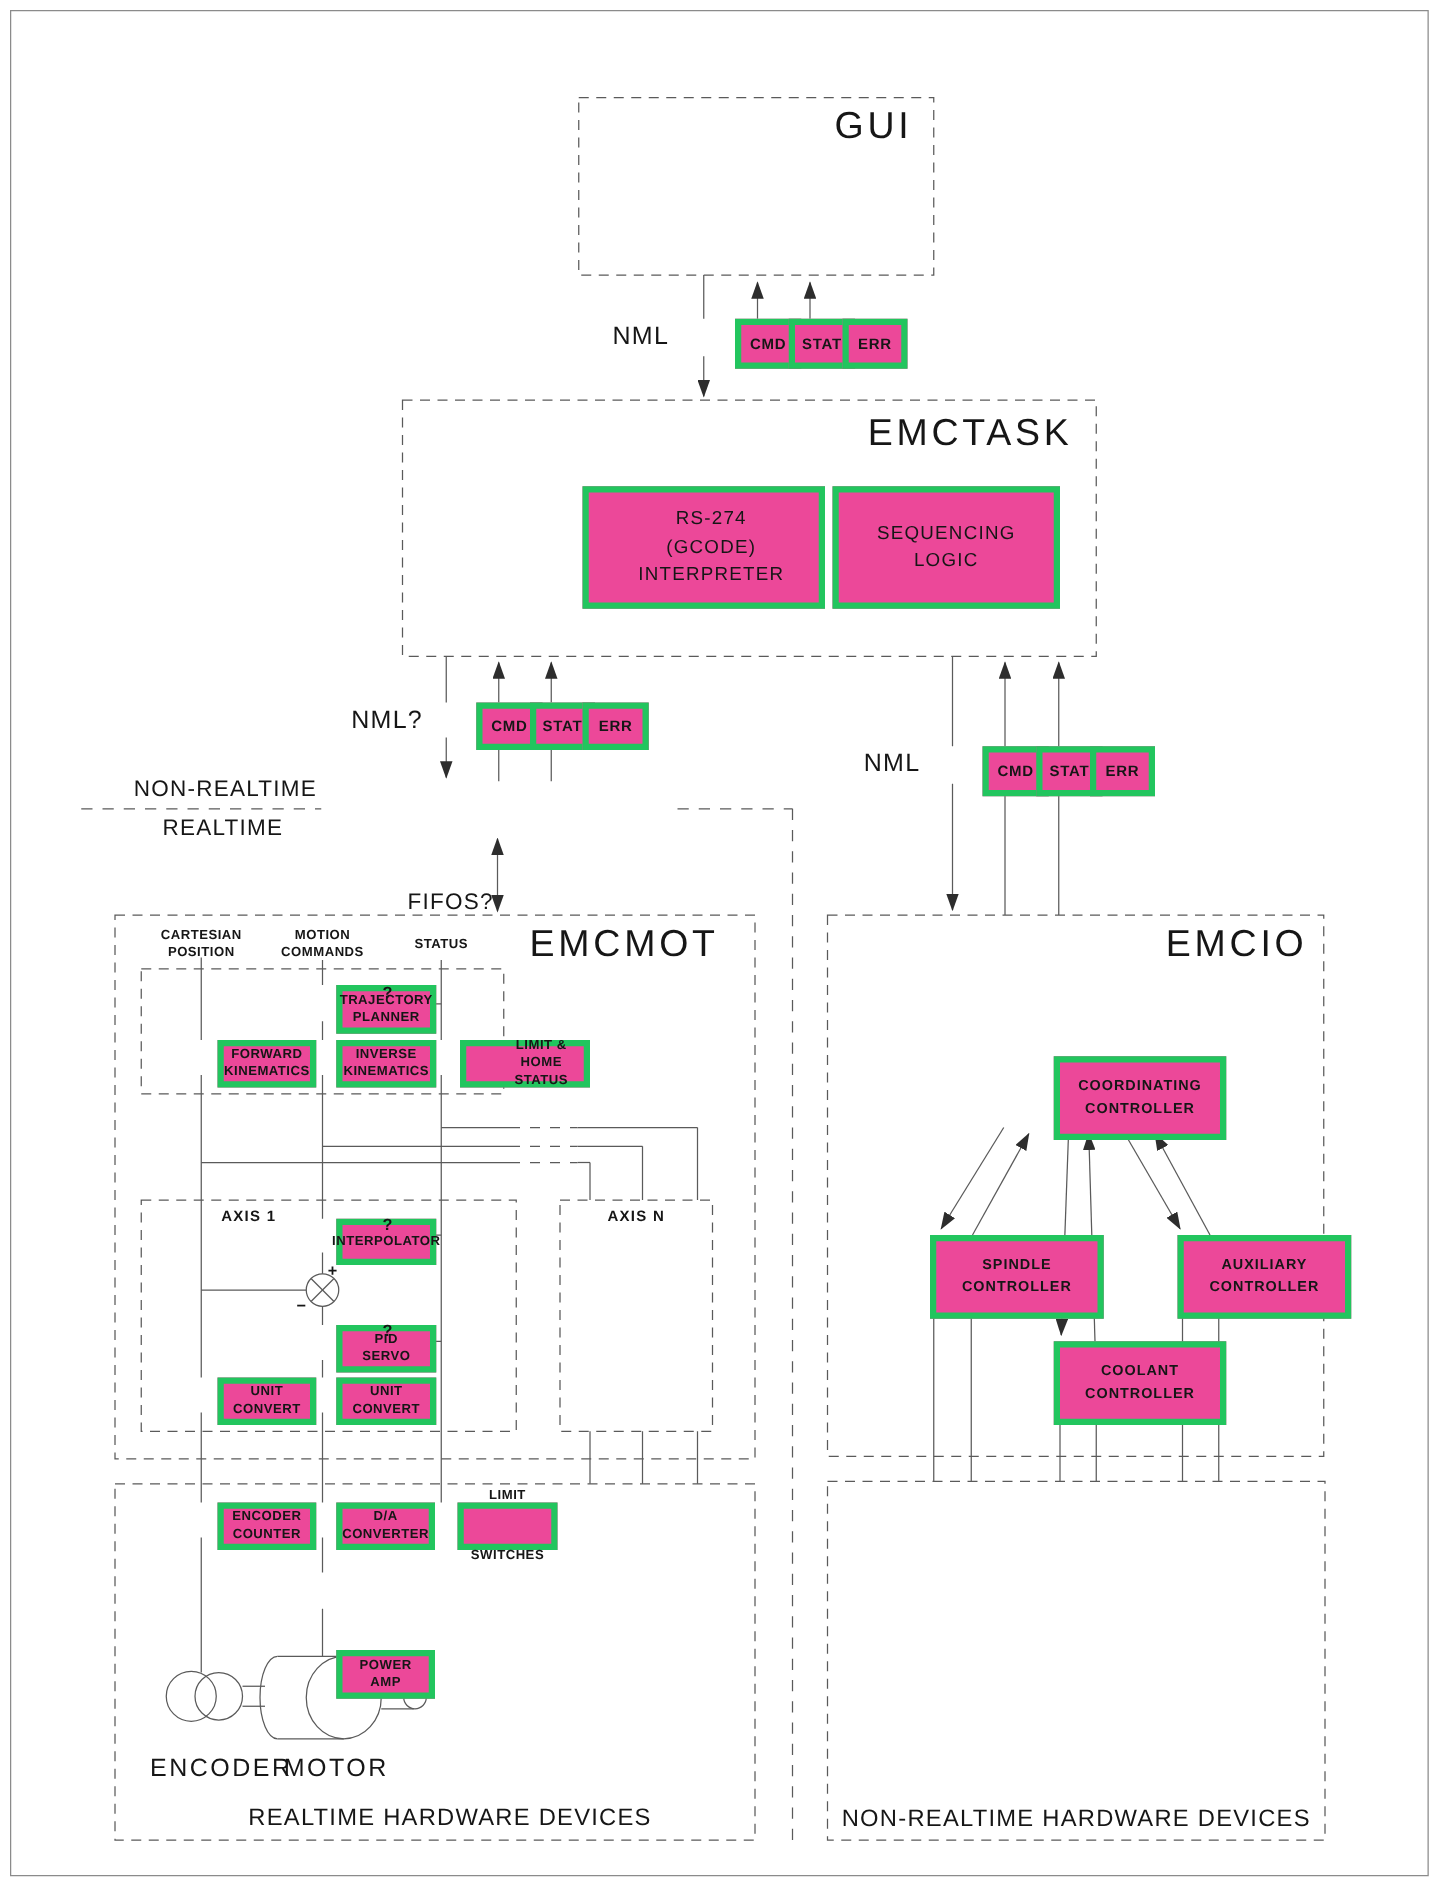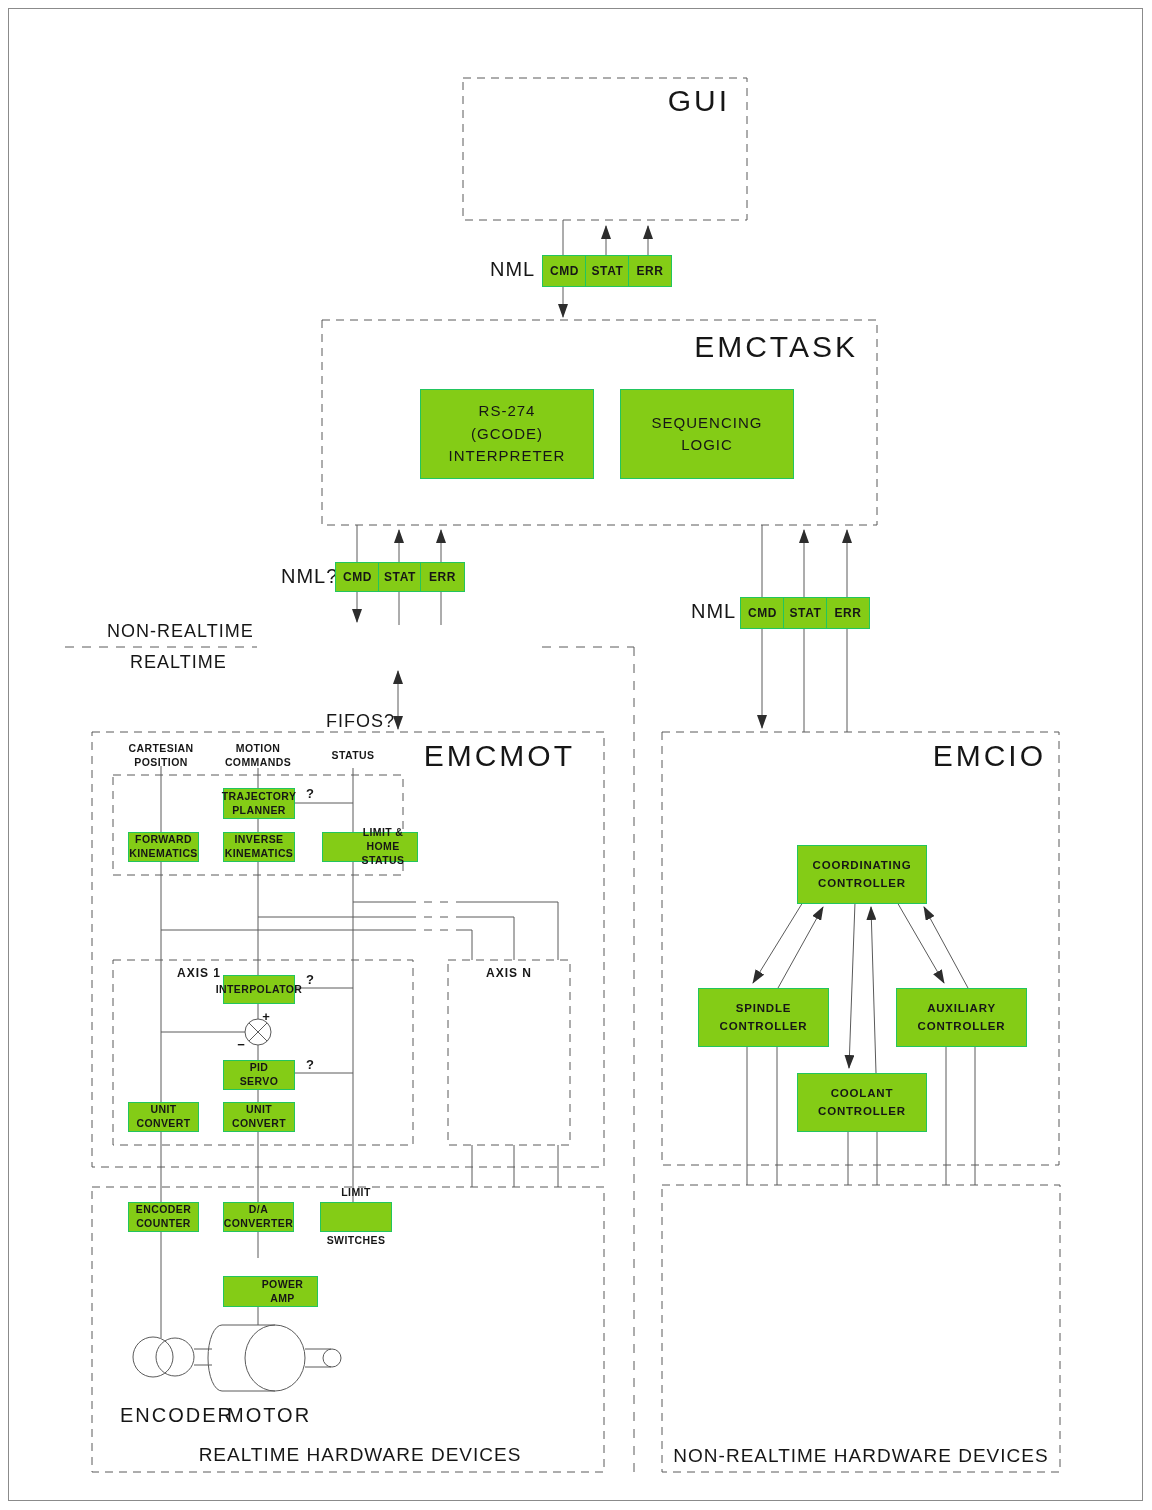--- a/index.html
+++ b/index.html
@@ -1,21 +1,21 @@
 <!DOCTYPE html>
 <html><head>
 <meta charset="utf-8">
 <style>
   html,body{margin:0;padding:0;background:#fff;}
   .page{position:relative;width:1152px;height:1510px;background:#ffffff;
         font-family:"Liberation Sans",sans-serif;color:#161616;overflow:hidden;}
   .frame{position:absolute;left:8px;top:8px;right:9px;bottom:9px;border:1px solid #8b8b8b;}
   svg.wires{position:absolute;left:0;top:0;width:1152px;height:1510px;}
-  .box{position:absolute;border:1px solid #22c55e;background:#84cc16;display:flex;
-       flex-direction:column;align-items:center;justify-content:center;text-align:center;}
+  .box{position:absolute;border:5px solid #22c55e;background:#ec4899;display:flex;
+       flex-direction:column;align-items:center;justify-content:center;text-align:center;margin-left:46px;}
   .sm{font-size:10.5px;font-weight:bold;letter-spacing:0.4px;line-height:1.32;}
   .cell{font-size:12px;font-weight:bold;letter-spacing:0.6px;}
   .mid{font-size:15px;letter-spacing:1px;line-height:1.5;}
   .ctl{font-size:11.5px;font-weight:bold;letter-spacing:0.8px;line-height:1.55;}
   .title{position:absolute;font-size:30px;letter-spacing:3px;text-align:right;white-space:nowrap;}
   .lbl{position:absolute;white-space:nowrap;}
   .l20{font-size:20px;letter-spacing:1px;}
   .l18{font-size:18px;letter-spacing:1px;}
   .l19{font-size:19px;letter-spacing:1px;}
   .colhead{position:absolute;font-size:10.5px;font-weight:bold;letter-spacing:0.4px;
@@ -158,21 +158,21 @@
   <div class="box cell" style="left:542px;top:255px;width:43px;height:30px;">
       <span>CMD</span>
     </div>
   <div class="box cell" style="left:585px;top:255px;width:43px;height:30px;">
       <span>STAT</span>
     </div>
   <div class="box cell" style="left:628px;top:255px;width:42px;height:30px;">
       <span>ERR</span>
     </div>
 
-  <div class="box mid" style="left:420px;top:389px;width:172px;height:88px;">
+  <div class="box mid" style="left:420px;top:389px;width:172px;height:88px;padding-left:12px;">
     <span>RS-274</span>
     <span>(GCODE)</span>
     <span>INTERPRETER</span>
   </div>
   <div class="box mid" style="left:620px;top:389px;width:172px;height:88px;">
     <span>SEQUENCING</span>
     <span>LOGIC</span>
   </div>
 
   <div class="lbl l20" style="left:281px;top:565px;">NML?</div>
@@ -272,21 +272,21 @@
     <span>COUNTER</span>
   </div>
   <div class="box sm" style="left:223px;top:1202px;width:69px;height:28px;">
     <span>D/A</span>
     <span>CONVERTER</span>
   </div>
   <div class="box sm" style="left:320px;top:1202px;width:70px;height:28px;gap:34px;">
     <span>LIMIT</span>
     <span>SWITCHES</span>
   </div>
-  <div class="box sm" style="left:223px;top:1276px;width:69px;height:29px;padding-left:24px;">
+  <div class="box sm" style="left:223px;top:1320px;width:69px;height:29px;">
     <span>POWER</span>
     <span>AMP</span>
   </div>
 
   <div class="lbl l20" style="left:120px;top:1404px;letter-spacing:2px;">ENCODER</div>
   <div class="lbl l20" style="left:227px;top:1404px;letter-spacing:2px;">MOTOR</div>
 
   <div class="lbl l19" style="left:160px;top:1444px;width:400px;text-align:center;">REALTIME HARDWARE DEVICES</div>
   <div class="lbl l19" style="left:662px;top:1445px;width:398px;text-align:center;">NON-REALTIME HARDWARE DEVICES</div>
 </div>

